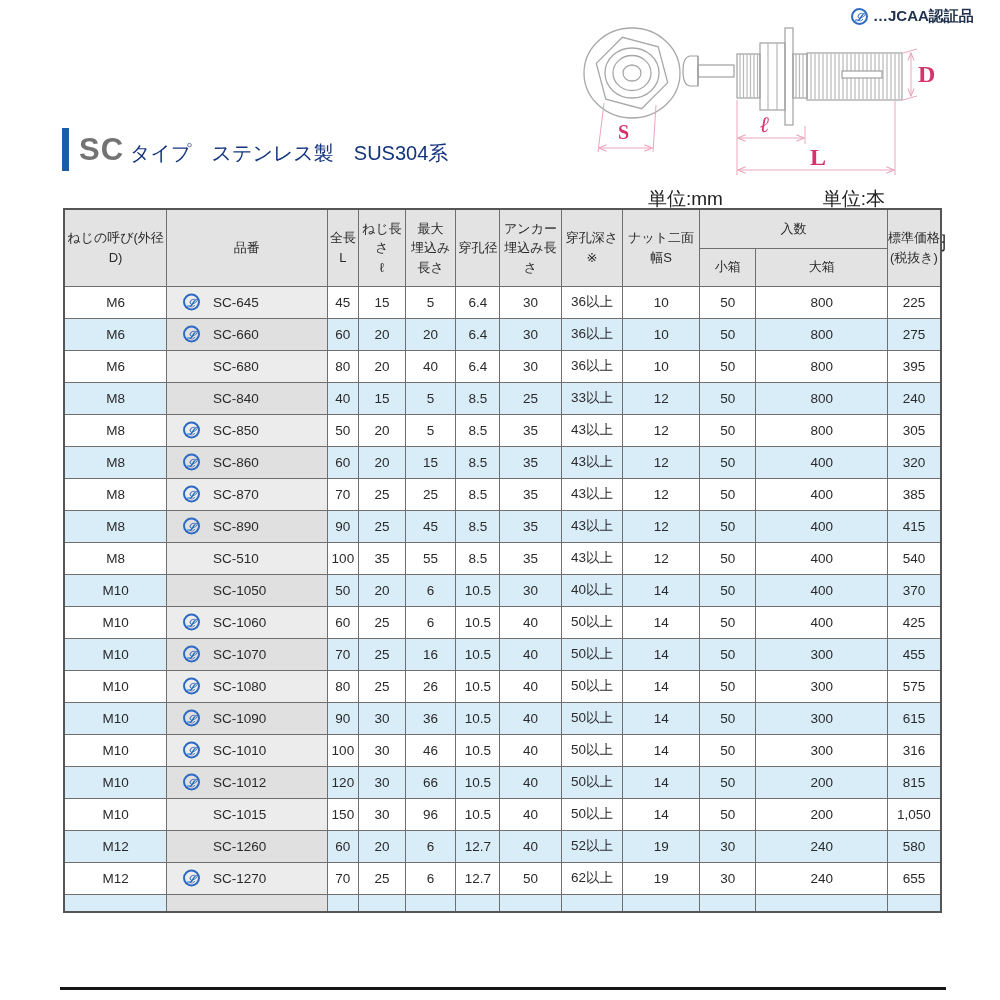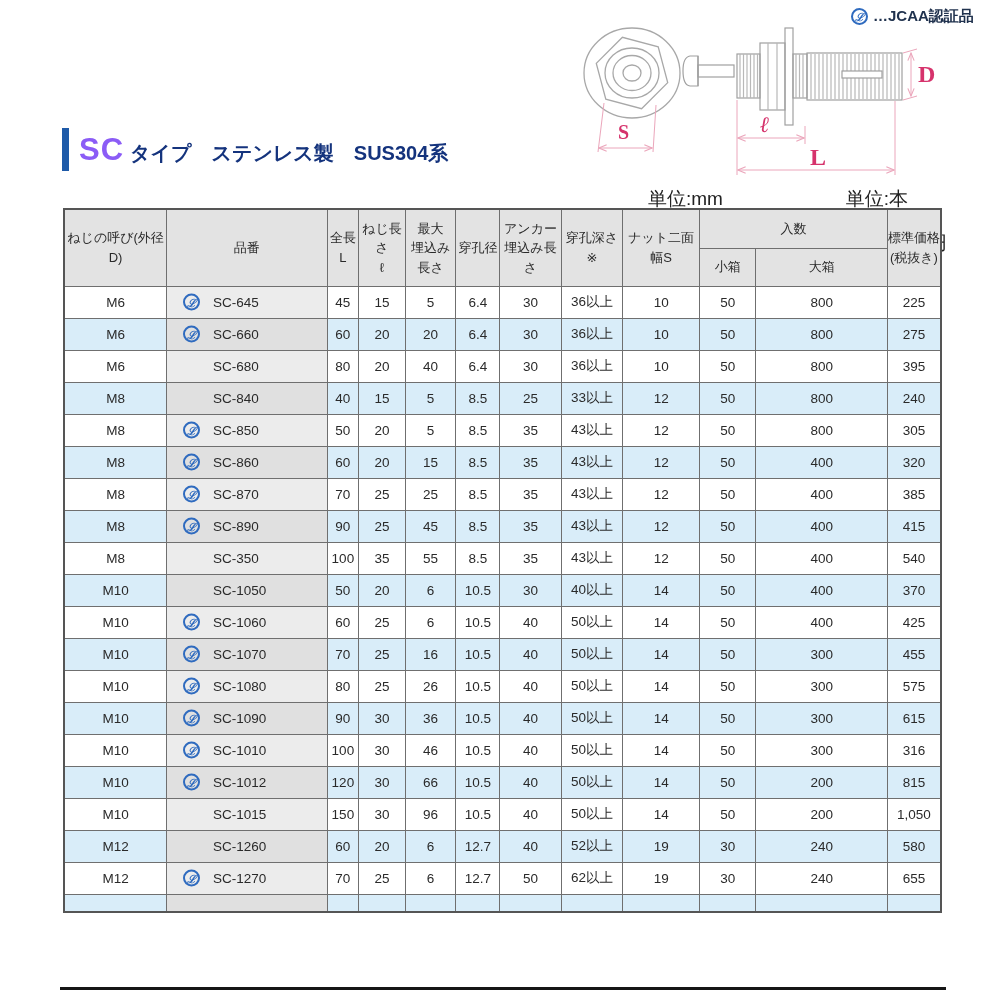--- a/index.html
+++ b/index.html
@@ -19,28 +19,28 @@
   }
 
   
   .drawing { position:absolute; left:570px; top:8px; }
   .dim-label { fill:#d6336c; font-family:"Liberation Serif","DejaVu Serif",serif; font-weight:bold; }
   .dim-label.it { font-style:italic; }
 
   
   .title { position:absolute; left:62px; top:128px; display:flex; align-items:center; }
   .title .bar { width:7px; height:43px; background:#1e5aa8; margin-right:10px; flex:none; }
-  .t-sc   { font-size:31px; font-weight:bold; color:#8b5cf6; letter-spacing:1px; line-height:1; }
-  .t-rest { font-size:20px; font-weight:bold; color:#14337d; margin-left:6px; padding-top:7px; line-height:1; }
+  .t-sc   { font-size:31px; font-weight:bold; color:#737373; letter-spacing:1px; line-height:1; }
+  .t-rest { font-size:20px; font-weight:normal; color:#14337d; margin-left:6px; padding-top:7px; line-height:1; }
 
   
   .units { position:absolute; left:63px; top:186px; width:879px; height:18px; font-size:19px; color:#222; }
   .units span { position:absolute; white-space:nowrap; }
   .u-mm  { left:585px; }
-  .u-hon { right:34px;text-align:center; }
+  .u-hon { right:57px;text-align:center; }
   .u-yen { right:-5px;margin-top:44px; }
 
   
   .price-table {
     position:absolute; left:63px; top:208px; width:879px;
     border-collapse:collapse; table-layout:fixed; border:2px solid #555;padding-left:12px;
   }
   .price-table th, .price-table td {
     border:1px solid #6f6f6f; text-align:center; padding:0; overflow:hidden;
     color:#2a2a2a; box-sizing:border-box;
@@ -299,21 +299,21 @@
     <td>35</td>
     <td>43以上</td>
     <td>12</td>
     <td>50</td>
     <td>400</td>
     <td>415</td>
   </tr>
         <tr>
     <td>M8</td>
     <td class="c-part">
-      <span>SC-350</span>
+      <span>SC-510</span>
     </td>
     <td>100</td>
     <td>35</td>
     <td>55</td>
     <td>8.5</td>
     <td>35</td>
     <td>43以上</td>
     <td>12</td>
     <td>50</td>
     <td>400</td>

